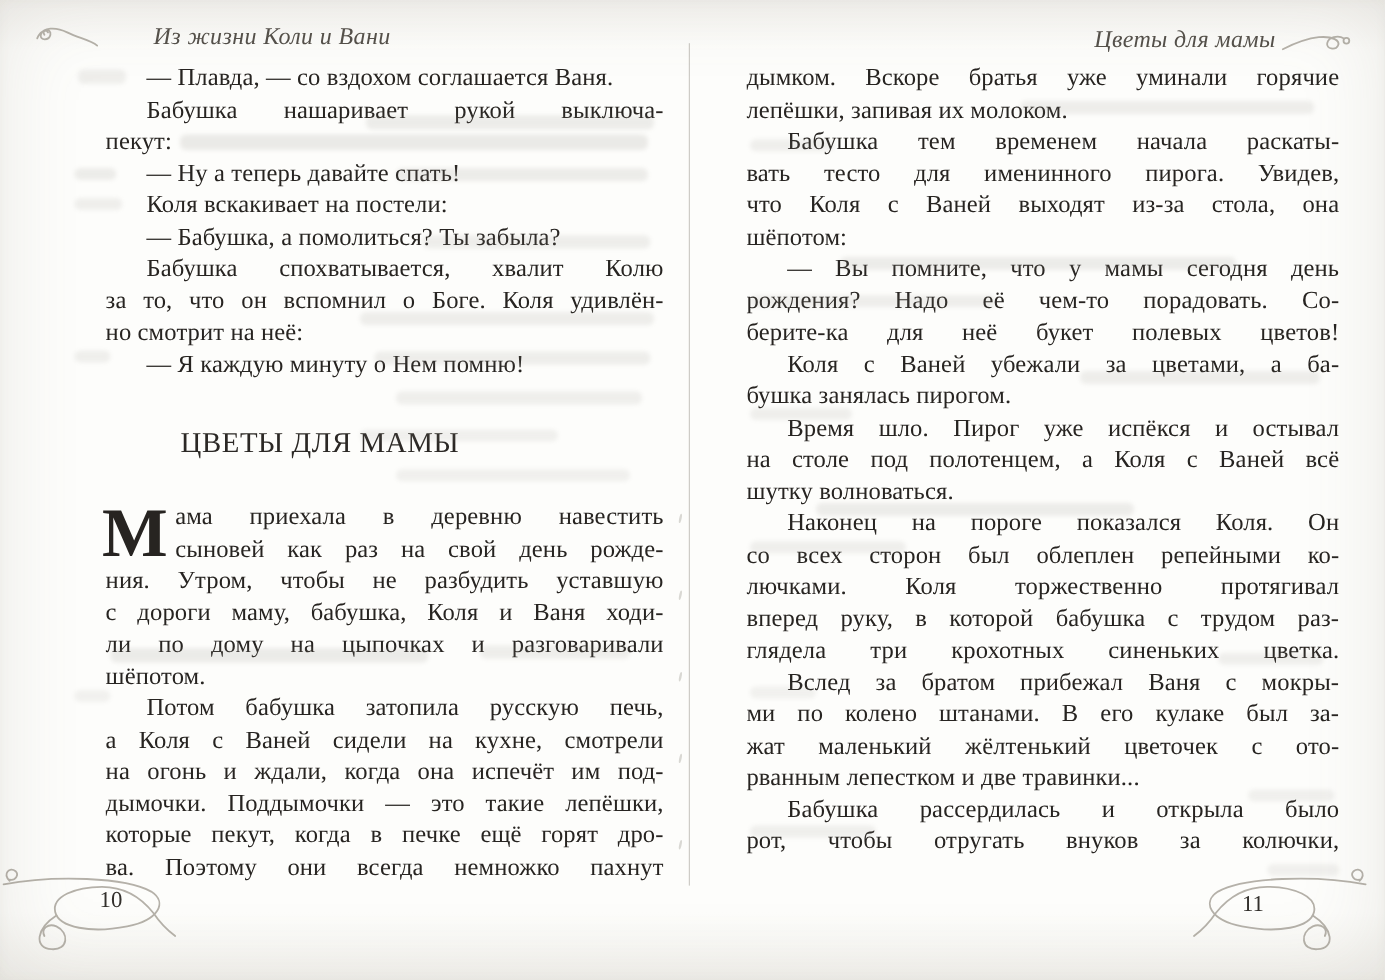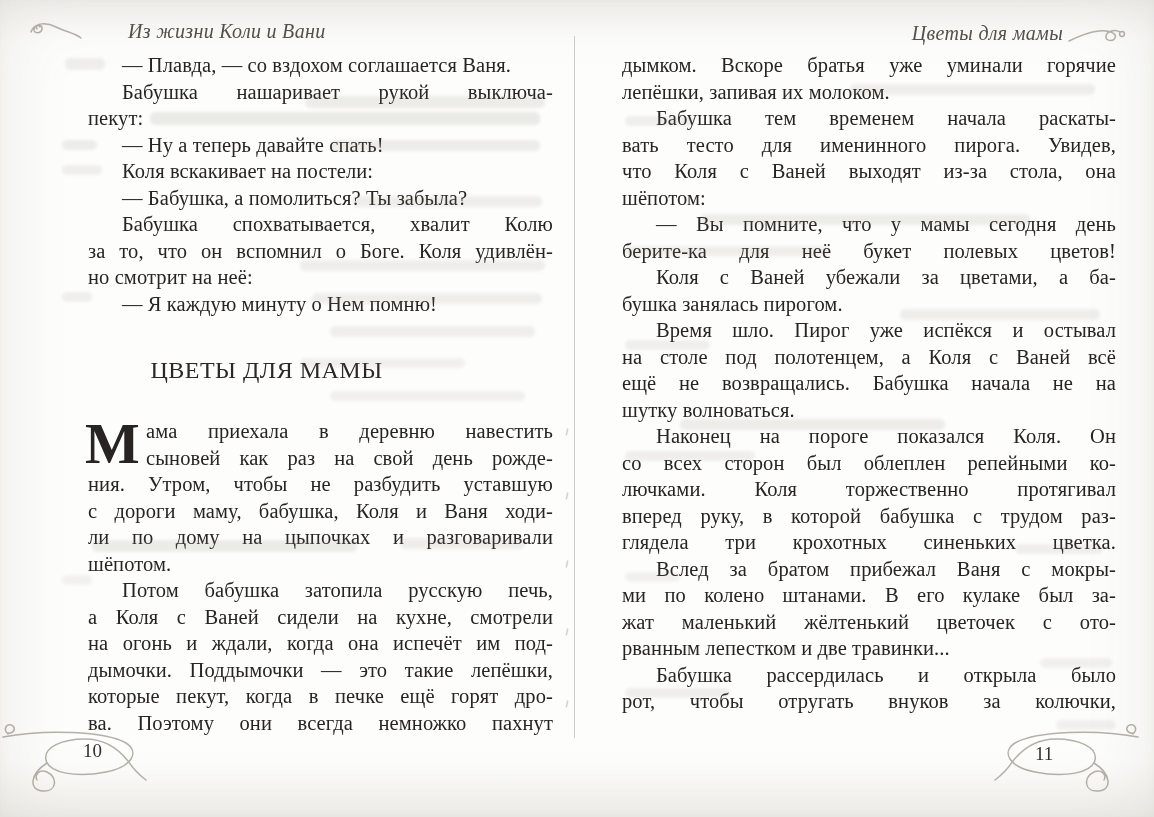--- a/index.html
+++ b/index.html
@@ -110,30 +110,30 @@
         <div class="line last">лепёшки, запивая их молоком.</div>
       </div>
       <div class="para">
         <div class="line ind">Бабушка тем временем начала раскаты-</div>
         <div class="line">вать тесто для именинного пирога. Увидев,</div>
         <div class="line">что Коля с Ваней выходят из-за стола, она</div>
         <div class="line last">шёпотом:</div>
       </div>
       <div class="para">
         <div class="line ind">— Вы помните, что у мамы сегодня день</div>
+        <div class="line">рождения? Надо её чем-то порадовать. Со-</div>
         <div class="line">берите-ка для неё букет полевых цветов!</div>
       </div>
       <div class="para">
         <div class="line ind">Коля с Ваней убежали за цветами, а ба-</div>
         <div class="line last">бушка занялась пирогом.</div>
       </div>
       <div class="para">
         <div class="line ind">Время шло. Пирог уже испёкся и остывал</div>
         <div class="line">на столе под полотенцем, а Коля с Ваней всё</div>
-        <div class="line">ещё не возвращались. Бабушка начала не на</div>
         <div class="line last">шутку волноваться.</div>
       </div>
       <div class="para">
         <div class="line ind">Наконец на пороге показался Коля. Он</div>
         <div class="line">со всех сторон был облеплен репейными ко-</div>
         <div class="line">лючками. Коля торжественно протягивал</div>
         <div class="line">вперед руку, в которой бабушка с трудом раз-</div>
         <div class="line">глядела три крохотных синеньких цветка.</div>
       </div>
       <div class="para">

